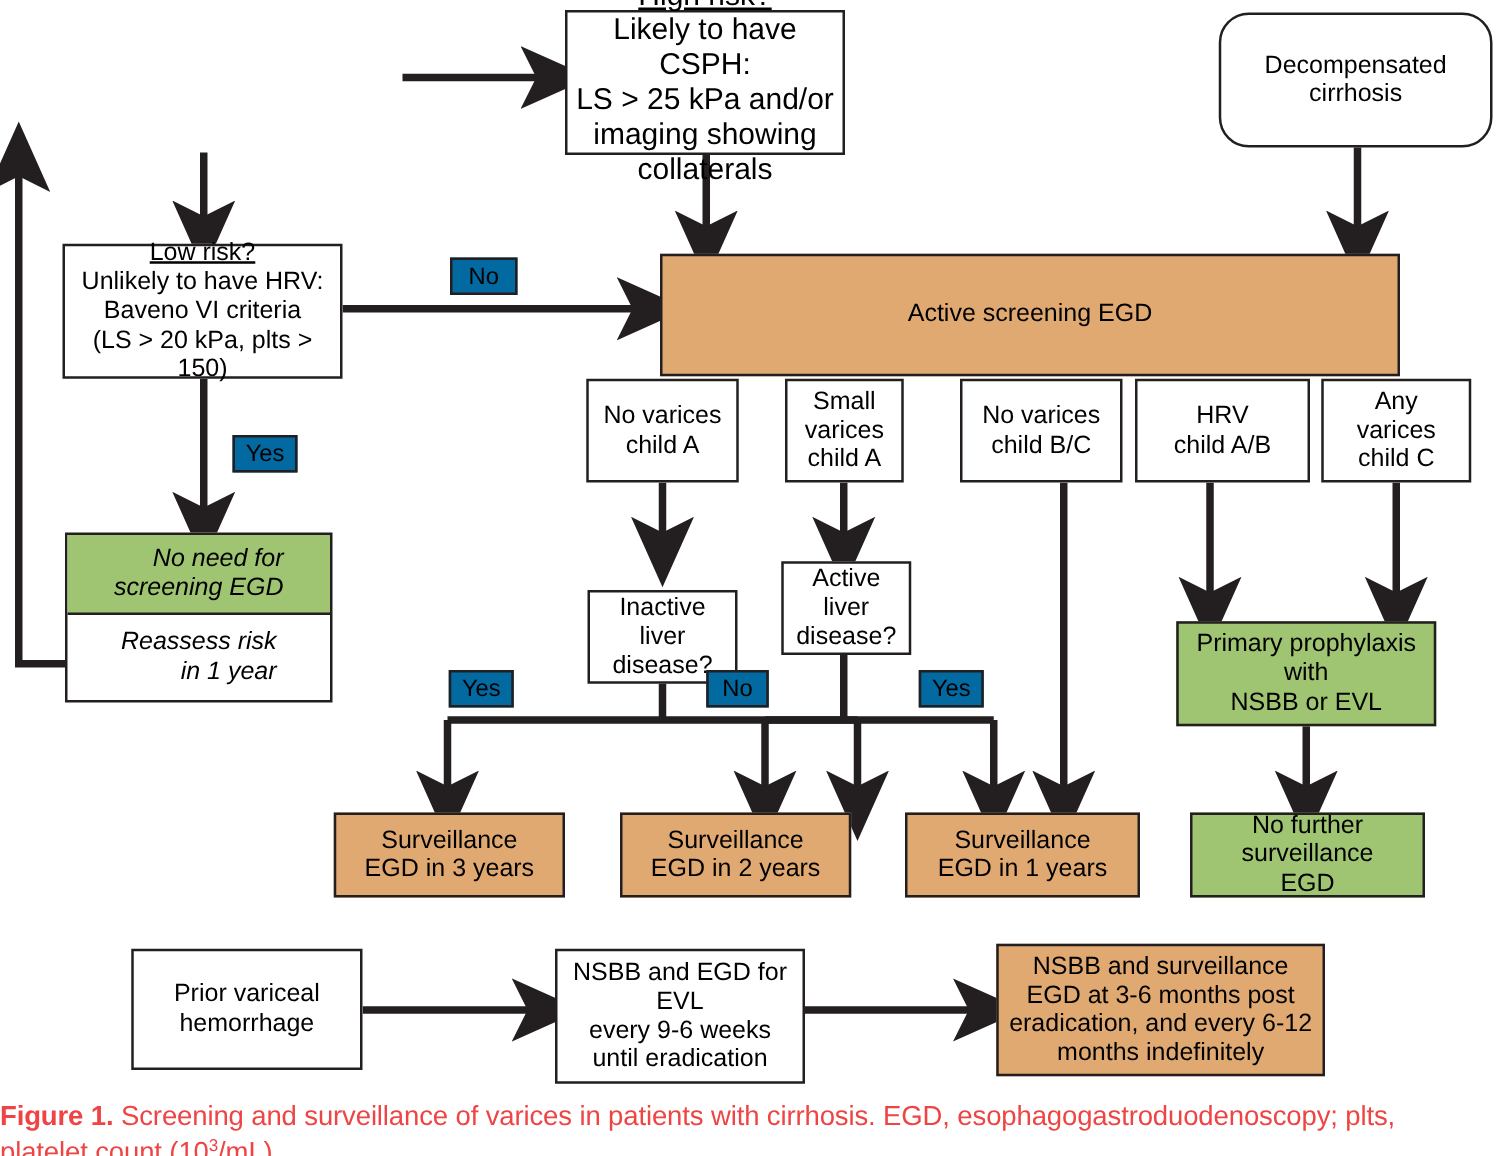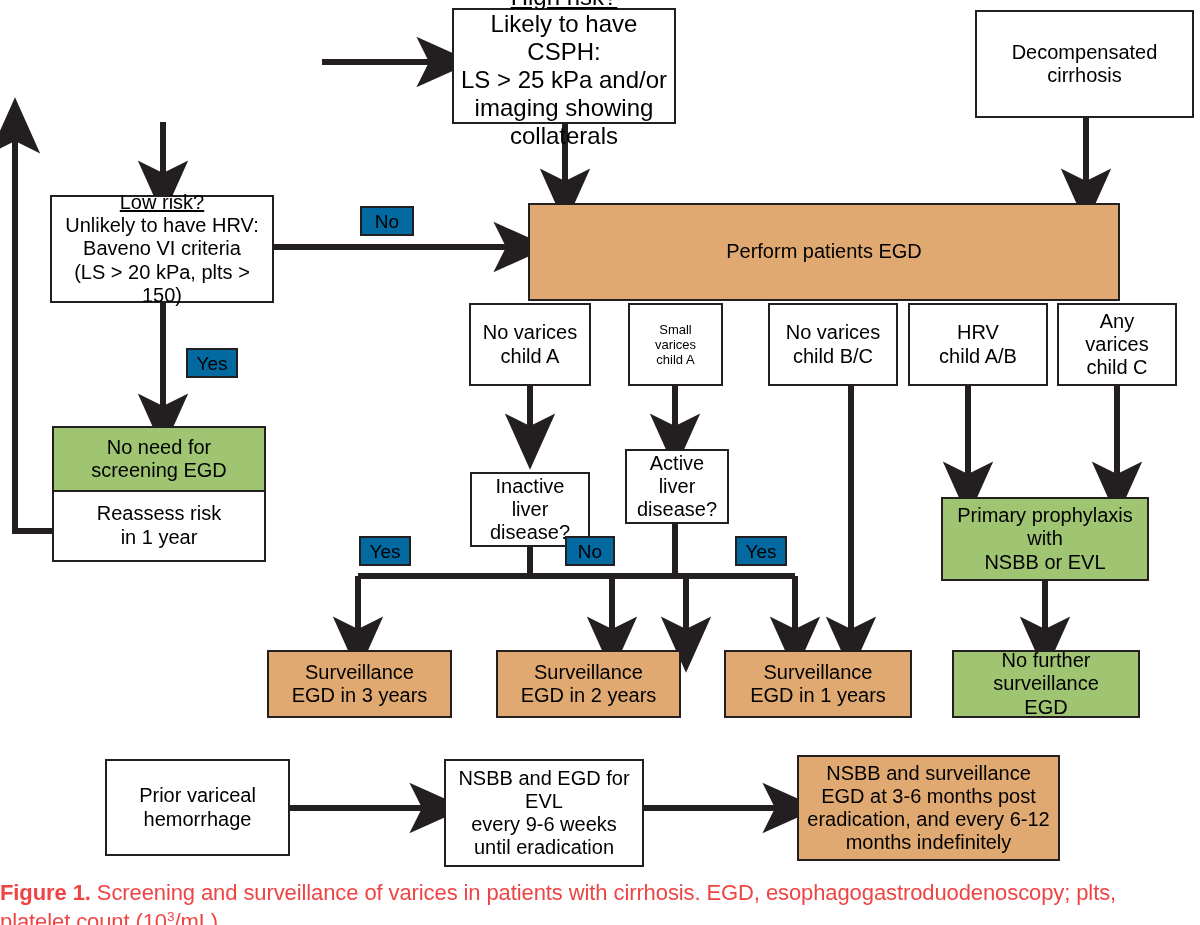--- a/index.html
+++ b/index.html
@@ -8,21 +8,21 @@
   #flow{position:absolute;left:0;top:0;width:1200px;height:880px;}
   .nodebox{position:absolute;box-sizing:border-box;border:2.5px solid #231f20;background:#ffffff;
            display:flex;align-items:center;justify-content:center;text-align:center;line-height:1.16;}
   .nodebox .txt{display:block;padding:0 4px;}
   .green{background:#9fc472;}
   .tan{background:#e0a972;}
   .label{position:absolute;box-sizing:border-box;border:2px solid #231f20;background:#0369a1;
          display:flex;align-items:center;justify-content:center;font-size:19px;line-height:1;}
   .u{text-decoration:underline;}
   .stack{position:absolute;box-sizing:border-box;border:2.5px solid #231f20;background:#fff;}
-  .stack > div{box-sizing:border-box;display:flex;align-items:center;justify-content:center;text-align:center;line-height:1.16;}
+  .stack > div{box-sizing:border-box;display:flex;align-items:center;justify-content:center;text-align:right;line-height:1.16;font-style:italic;}
   .stack .top{background:#9fc472;border-bottom:2.5px solid #231f20;}
   #caption{position:absolute;left:0;top:878px;width:1190px;font-size:22px;line-height:1.32;
            color:#ef4444;letter-spacing:-0.1px;}
   #caption b{font-weight:bold;}
   sup{font-size:0.62em;vertical-align:super;}
   svg{position:absolute;left:0;top:0;pointer-events:none;}
 </style>
 </head>
 <body>
 
@@ -83,21 +83,21 @@
     <div class="nodebox" style="left:452px;top:8px;width:224px;height:116px;font-size:24px;">
       <span class="txt">
         <span class="u">High risk?</span><br>
         <span>Likely to have CSPH:</span><br>
         <span>LS &gt; 25 kPa and/or</span><br>
         <span>imaging showing</span><br>
         <span>collaterals</span>
       </span>
     </div>
 
-    <div class="nodebox" style="left:975px;top:10px;width:219px;height:108px;font-size:20px;">
+    <div class="nodebox" style="left:975px;top:10px;width:219px;height:108px;font-size:20px;border-radius:24px;">
       <span class="txt">
         <span>Decompensated</span><br>
         <span>cirrhosis</span>
       </span>
     </div>
 
     <div class="nodebox" style="left:50px;top:195px;width:224px;height:108px;font-size:20px;">
       <span class="txt">
         <span class="u">Low risk?</span><br>
         <span>Unlikely to have HRV:</span><br>
@@ -123,31 +123,31 @@
       </div>
       <div style="height:67px;">
         <span class="txt">
           <span>Reassess risk</span><br>
           <span>in 1 year</span>
         </span>
       </div>
     </div>
 
     <div class="nodebox tan" style="left:528px;top:203px;width:592px;height:98px;font-size:20px;">
-      <span class="txt">Perform patients EGD</span>
+      <span class="txt">Active screening EGD</span>
     </div>
 
     <div class="nodebox" style="left:469px;top:303px;width:122px;height:83px;font-size:20px;">
       <span class="txt">
         <span>No varices</span><br>
         <span>child A</span>
       </span>
     </div>
 
-    <div class="nodebox" style="left:628px;top:303px;width:95px;height:83px;font-size:13px;align-items:center;">
+    <div class="nodebox" style="left:628px;top:303px;width:95px;height:83px;font-size:20px;align-items:center;">
       <span class="txt">
         <span>Small</span><br>
         <span>varices</span><br>
         <span>child A</span>
       </span>
     </div>
 
     <div class="nodebox" style="left:768px;top:303px;width:130px;height:83px;font-size:20px;">
       <span class="txt">
         <span>No varices</span><br>

